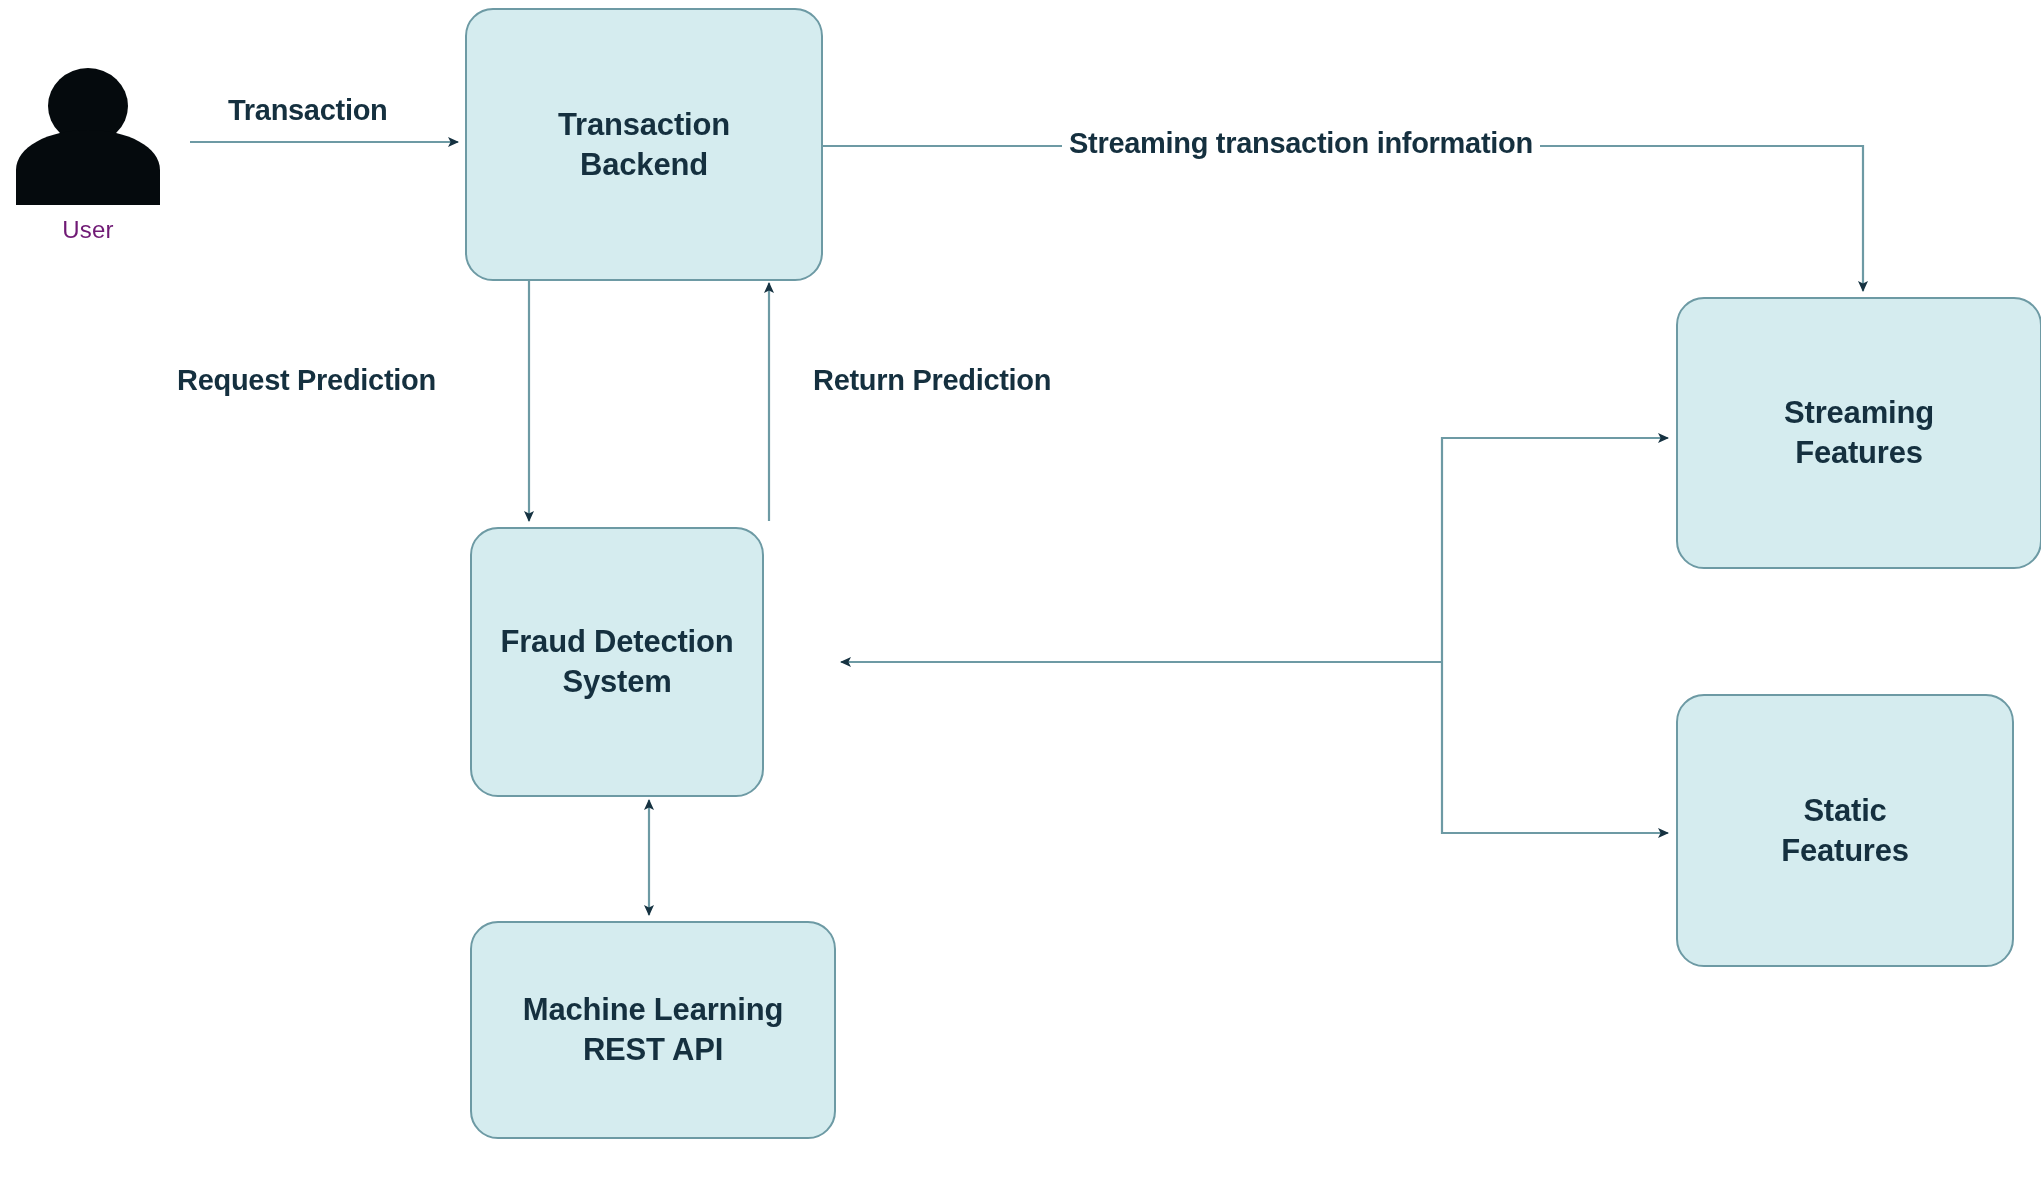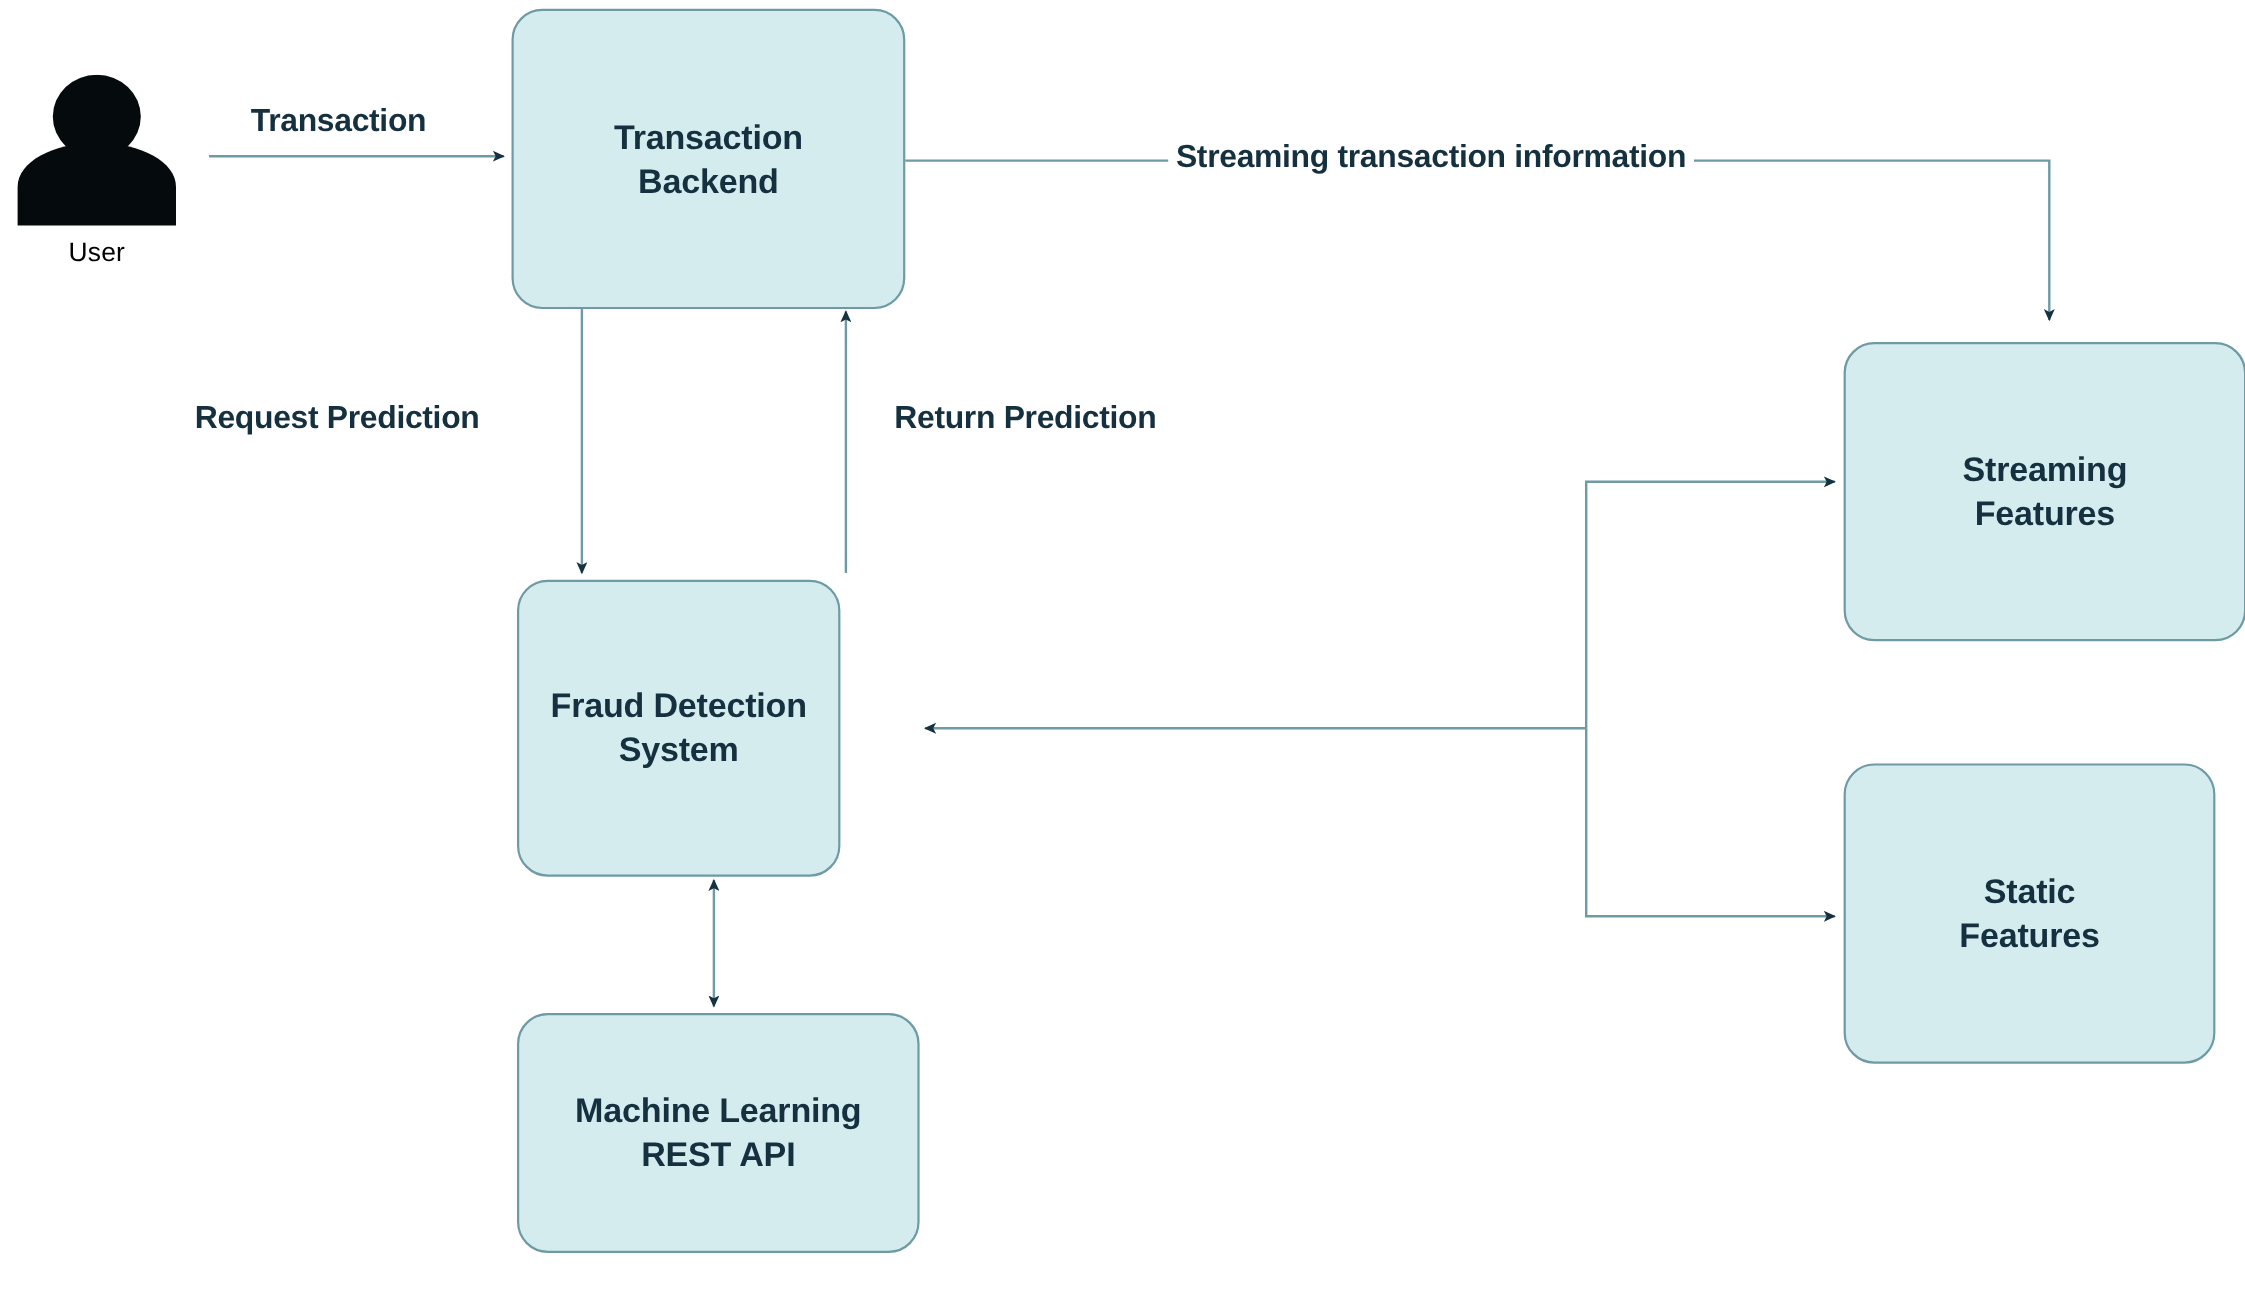--- a/index.html
+++ b/index.html
@@ -65,21 +65,21 @@
     flex-direction: column;
     align-items: center;
   }
   .actor-icon {
     display: block;
   }
   .actor-label {
     font-family: "Liberation Sans", sans-serif;
     font-size: 24px;
     font-weight: normal;
-    color: #000000;
+    color: #701a75;
     margin-top: 8px;
     letter-spacing: 0.2px;
   }
 </style>
 </head>
 <body>
 
 <div id="canvas">
 
   <svg id="edges" viewBox="0 0 2041 1193">
@@ -126,21 +126,21 @@
   <div class="node" style="left:470px; top:527px; width:294px; height:270px;">
     <span class="node-label">Fraud Detection
 System</span>
   </div>
 
   <div class="node" style="left:470px; top:921px; width:366px; height:218px;">
     <span class="node-label">Machine Learning
 REST API</span>
   </div>
 
-  <div class="node" style="left:1676px; top:311px; width:366px; height:272px;">
+  <div class="node" style="left:1676px; top:297px; width:366px; height:272px;">
     <span class="node-label">Streaming
 Features</span>
   </div>
 
   <div class="node" style="left:1676px; top:694px; width:338px; height:273px;">
     <span class="node-label">Static
 Features</span>
   </div>
 
   <div class="edge-label" style="left:221px; top:93px;">Transaction</div>

